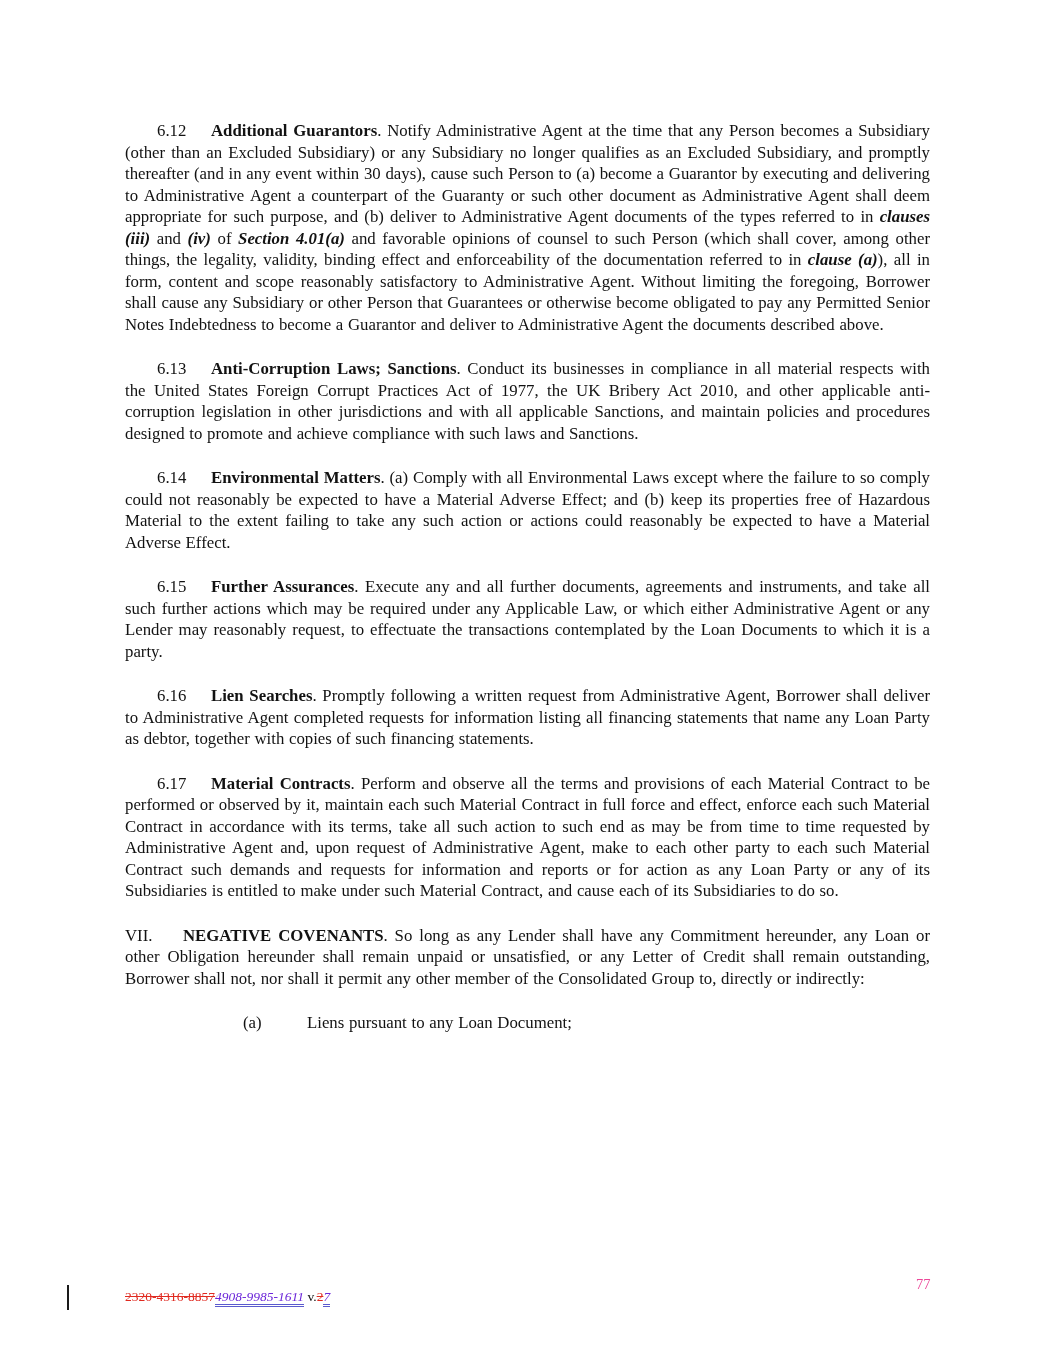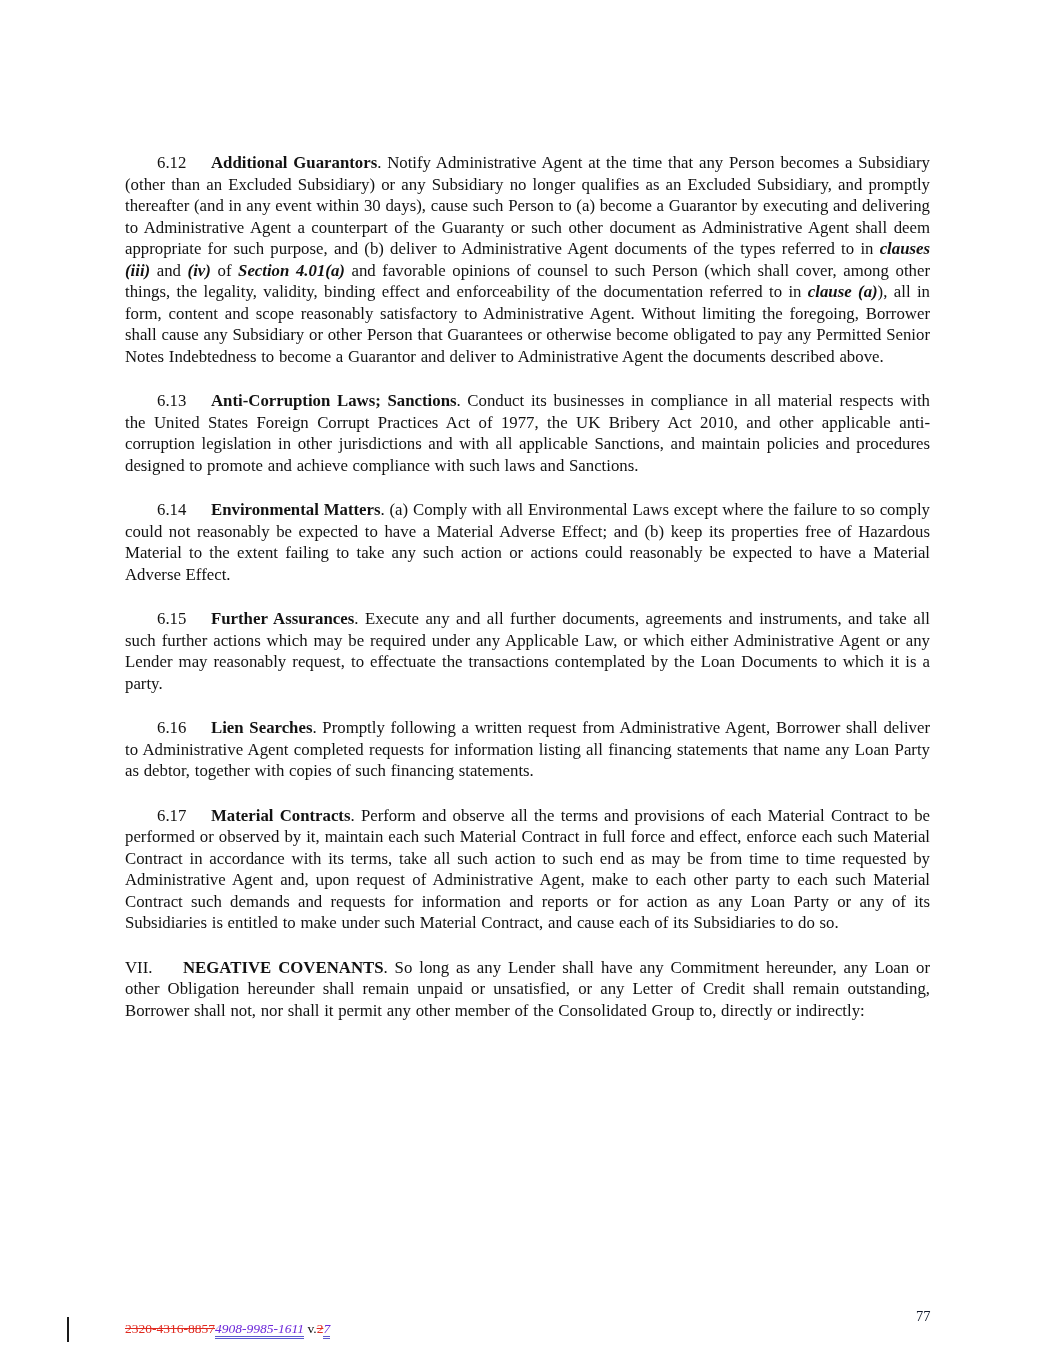--- a/index.html
+++ b/index.html
@@ -7,21 +7,20 @@
     width: 1055px; height: 1365px;
     background: #ffffff;
     font-family: "Liberation Serif", serif;
     color: #121212;
     position: relative;
     overflow: hidden;
   }
   .page {
     position: absolute; inset: 0;
     background: #ffffff;
-    margin-top: 32px;
   }
   .content {
     position: absolute;
     left: 125px; top: 120px;
     width: 805px;
   }
   p.para {
     margin: 0;
     text-align: justify;
     font-size: 16.8px;
@@ -62,36 +61,37 @@
     color: #6d28d9;
     border-bottom: 3px double #5a5ace;
     padding-bottom: 0px;
     font-style: italic;
   }
   .footer-plain { color: #121212; }
   .page-number {
     position: absolute;
     left: 916px; top: 1276px;
     font-size: 14.5px;
-    color: #0f172a;
+    color: #ec4899;
   }
 </style>
 </head>
 <body>
 
 <div class="page">
 
   <div class="content">
       <p class="para kind-section"><span class="secnum">6.12</span><span class="seg-bold">Additional Guarantors</span><span class="seg-plain">. Notify Administrative Agent at the time that any Person becomes a Subsidiary (other than an Excluded Subsidiary) or any Subsidiary no longer qualifies as an Excluded Subsidiary, and promptly thereafter (and in any event within 30 days), cause such Person to (a) become a Guarantor by executing and delivering to Administrative Agent a counterpart of the Guaranty or such other document as Administrative Agent shall deem appropriate for such purpose, and (b) deliver to Administrative Agent documents of the types referred to in </span><span class="seg-bolditalic">clauses (iii)</span><span class="seg-plain"> and </span><span class="seg-bolditalic">(iv)</span><span class="seg-plain"> of </span><span class="seg-bolditalic">Section 4.01(a)</span><span class="seg-plain"> and favorable opinions of counsel to such Person (which shall cover, among other things, the legality, validity, binding effect and enforceability of the documentation referred to in </span><span class="seg-bolditalic">clause (a)</span><span class="seg-plain">), all in form, content and scope reasonably satisfactory to Administrative Agent.  Without limiting the foregoing, Borrower shall cause any Subsidiary or other Person that Guarantees or otherwise become obligated to pay any Permitted Senior Notes Indebtedness to become a Guarantor and deliver to Administrative Agent the documents described above.</span></p>
       <p class="para kind-section"><span class="secnum">6.13</span><span class="seg-bold">Anti-Corruption Laws; Sanctions</span><span class="seg-plain">. Conduct its businesses in compliance in all material respects with the United States Foreign Corrupt Practices Act of 1977, the UK Bribery Act 2010, and other applicable anti-corruption legislation in other jurisdictions and with all applicable Sanctions, and maintain policies and procedures designed to promote and achieve compliance with such laws and Sanctions.</span></p>
       <p class="para kind-section"><span class="secnum">6.14</span><span class="seg-bold">Environmental Matters</span><span class="seg-plain">. (a) Comply with all Environmental Laws except where the failure to so comply could not reasonably be expected to have a Material Adverse Effect; and (b) keep its properties free of Hazardous Material to the extent failing to take any such action or actions could reasonably be expected to have a Material Adverse Effect.</span></p>
       <p class="para kind-section"><span class="secnum">6.15</span><span class="seg-bold">Further Assurances</span><span class="seg-plain">. Execute any and all further documents, agreements and instruments, and take all such further actions which may be required under any Applicable Law, or which either Administrative Agent or any Lender may reasonably request, to effectuate the transactions contemplated by the Loan Documents to which it is a party.</span></p>
       <p class="para kind-section"><span class="secnum">6.16</span><span class="seg-bold">Lien Searches</span><span class="seg-plain">. Promptly following a written request from Administrative Agent, Borrower shall deliver to Administrative Agent completed requests for information listing all financing statements that name any Loan Party as debtor, together with copies of such financing statements.</span></p>
       <p class="para kind-section"><span class="secnum">6.17</span><span class="seg-bold">Material Contracts</span><span class="seg-plain">. Perform and observe all the terms and provisions of each Material Contract to be performed or observed by it, maintain each such Material Contract in full force and effect, enforce each such Material Contract in accordance with its terms, take all such action to such end as may be from time to time requested by Administrative Agent and, upon request of Administrative Agent, make to each other party to each such Material Contract such demands and requests for information and reports or for action as any Loan Party or any of its Subsidiaries is entitled to make under such Material Contract, and cause each of its Subsidiaries to do so.</span></p>
       <p class="para kind-article"><span class="secnum">VII.</span><span class="seg-bold">NEGATIVE COVENANTS</span><span class="seg-plain">. So long as any Lender shall have any Commitment hereunder, any Loan or other Obligation hereunder shall remain unpaid or unsatisfied, or any Letter of Credit shall remain outstanding, Borrower shall not, nor shall it permit any other member of the Consolidated Group to, directly or indirectly:</span></p>
+      <p class="para kind-subclause"><span class="secnum">(a)</span><span class="seg-plain">Liens pursuant to any Loan Document;</span></p>
     </div>
 
   <div class="change-bar"></div>
 
   <div class="footer-line"><span class="redline-del">2320-4316-8857</span><span class="redline-ins">4908-9985-1611</span><span class="footer-plain"> v.</span><span class="redline-del">2</span><span class="redline-ins">7</span></div>
 
   <div class="page-number">77</div>
 
 </div>
 

